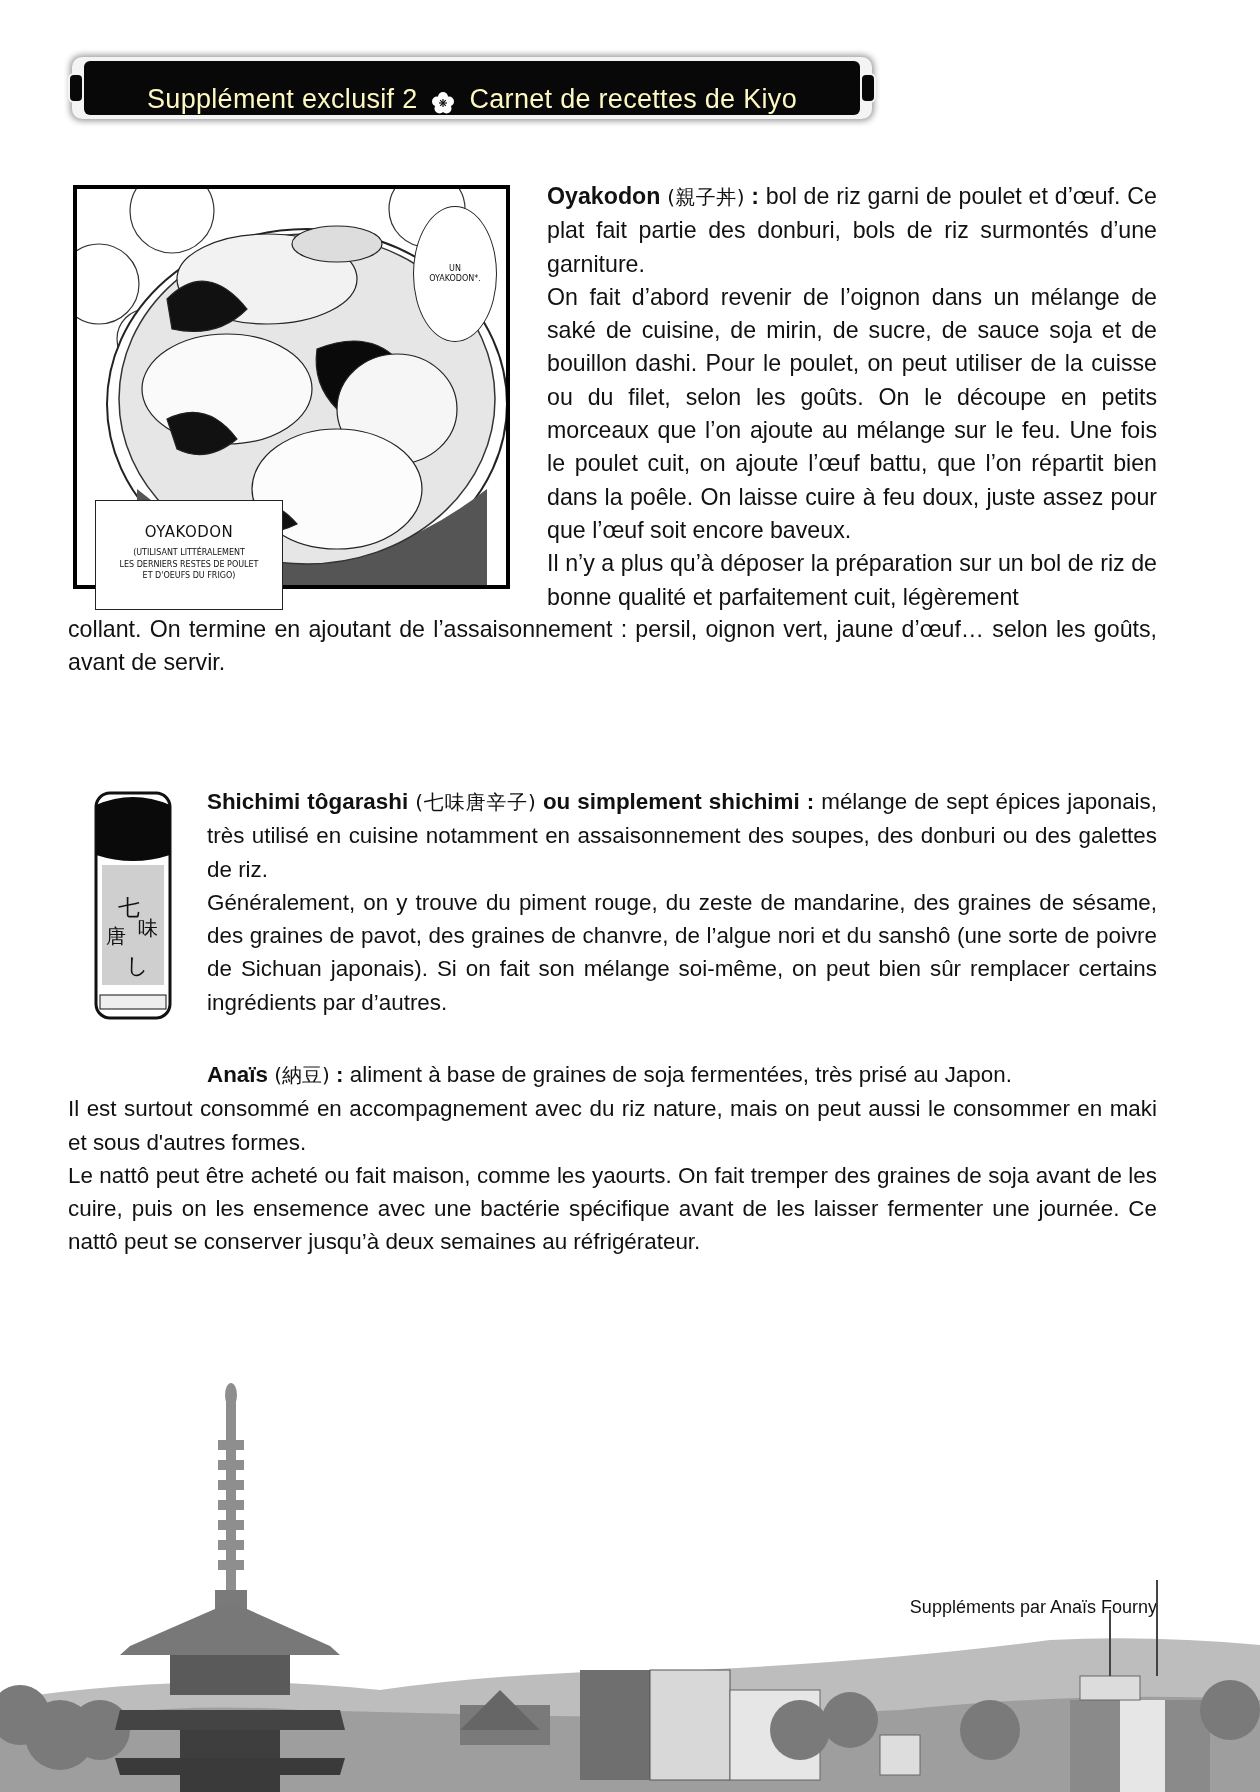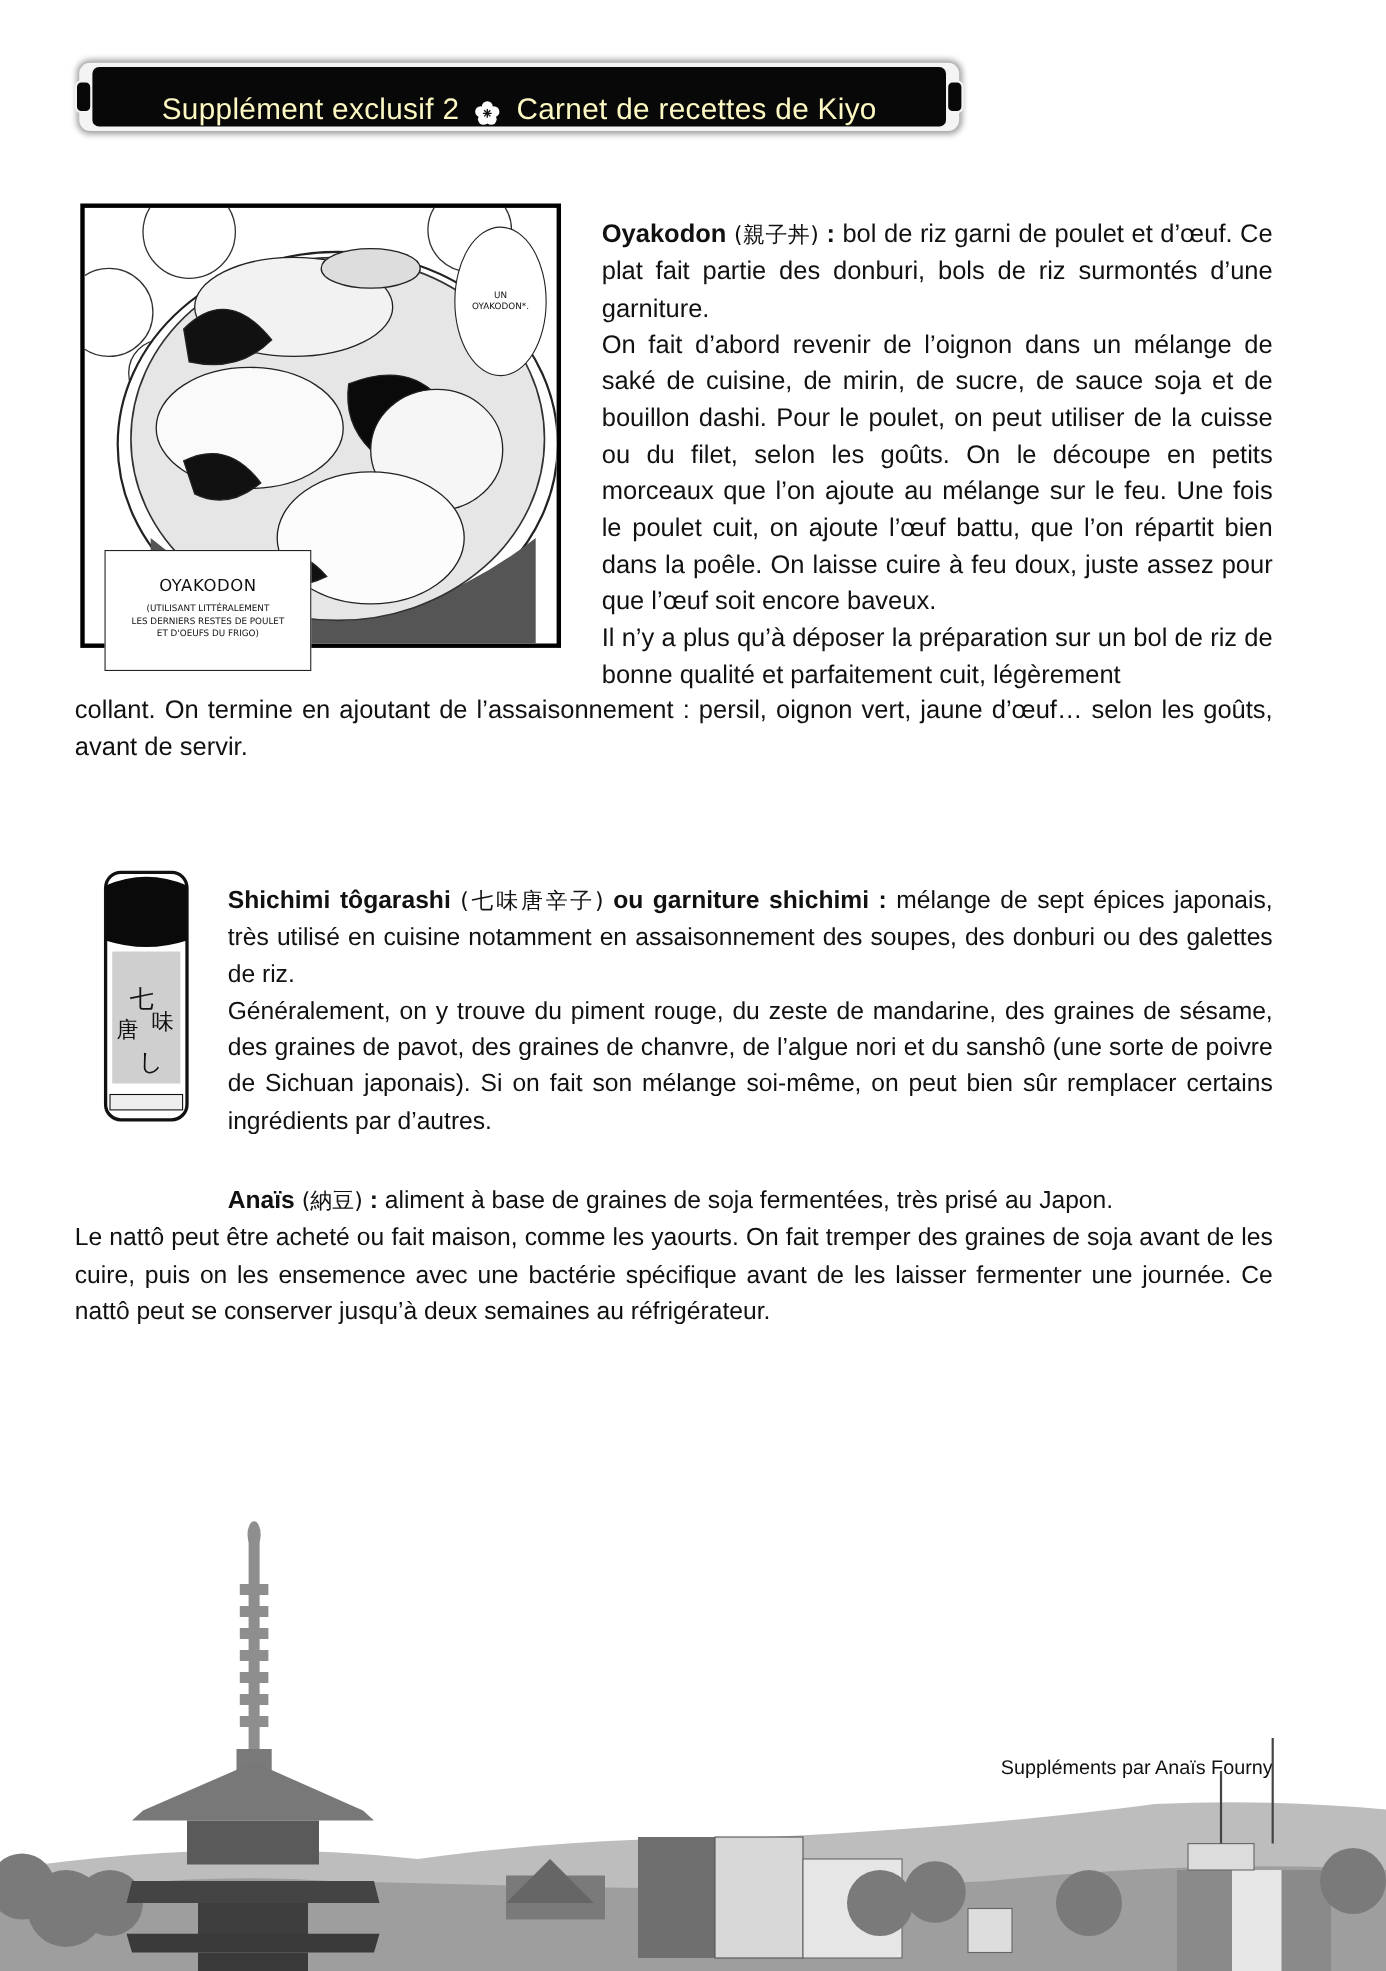--- a/index.html
+++ b/index.html
@@ -50,21 +50,21 @@
   }
   .caption-title { font-size: 15px; letter-spacing: 0.5px; margin-bottom: 6px; }
   .caption-sub { font-size: 8px; line-height: 1.45; }
 
   
   .text {
     position: absolute; font-family: "Liberation Sans", sans-serif;
     font-size: 23.2px; line-height: 33.3px; color: #111;
   }
   .text p { margin: 0; }
-  .justify { text-align: justify; text-align-last: left; margin-top: 16px; }
+  .justify { text-align: justify; text-align-last: left; }
   .bold { font-weight: bold; }
   .kanji { font-family: "DejaVu Sans", sans-serif; font-size: 20px; font-weight: normal; }
 
   .oyako-right { left: 547px; top: 180px; width: 610px; }
   .oyako-full { left: 68px; top: 613px; width: 1089px; }
 
   .shichimi { left: 207px; top: 785px; width: 950px; font-size: 22.4px; }
   .natto { left: 68px; top: 1058px; width: 1089px; font-size: 22.4px; }
   .natto .indent { padding-left: 139px; }
 
@@ -169,30 +169,31 @@
   <text x="30" y="130" font-size="22" fill="#111" font-family="DejaVu Sans, sans-serif">七</text>
   <text x="50" y="150" font-size="20" fill="#111" font-family="DejaVu Sans, sans-serif">味</text>
   <text x="18" y="158" font-size="20" fill="#111" font-family="DejaVu Sans, sans-serif">唐</text>
   <text x="38" y="188" font-size="22" fill="#111" font-family="DejaVu Sans, sans-serif">し</text>
   <rect x="12" y="210" width="66" height="14" fill="#eee" stroke="#111" stroke-width="1"></rect>
 </svg>
 
 <div class="text shichimi justify">
   <p>
     <span class="bold">Shichimi tôgarashi</span>
-    <span class="bold kanji">(七味唐辛子)</span><span class="bold"> ou garniture shichimi</span><span class="bold"> :</span><span> mélange de sept épices japonais, très utilisé en cuisine notamment en assaisonnement des soupes, des donburi ou des galettes de riz.</span>
+    <span class="bold kanji">(七味唐辛子)</span><span class="bold"> ou simplement shichimi</span><span class="bold"> :</span><span> mélange de sept épices japonais, très utilisé en cuisine notamment en assaisonnement des soupes, des donburi ou des galettes de riz.</span>
   </p>
   <p>Généralement, on y trouve du piment rouge, du zeste de mandarine, des graines de sésame, des graines de pavot, des graines de chanvre, de l’algue nori et du sanshô (une sorte de poivre de Sichuan japonais). Si on fait son mélange soi-même, on peut bien sûr remplacer certains ingrédients par d’autres.</p>
 </div>
 
 <div class="text natto justify">
   <p class="indent">
     <span class="bold">Anaïs</span>
     <span class="bold kanji">(納豆)</span><span class="bold"> :</span><span> aliment à base de graines de soja fermentées, très prisé au Japon.</span>
   </p>
+  <p>Il est surtout consommé en accompagnement avec du riz nature, mais on peut aussi le consommer en maki et sous d'autres formes.</p>
   <p>Le nattô peut être acheté ou fait maison, comme les yaourts. On fait tremper des graines de soja avant de les cuire, puis on les ensemence avec une bactérie spécifique avant de les laisser fermenter une journée. Ce nattô peut se conserver jusqu’à deux semaines au réfrigérateur.</p>
 </div>
 
 <div class="credit">Suppléments par Anaïs Fourny</div>
 
 <svg class="scenery" width="1260" height="422" viewBox="0 0 1260 422">
 
   <path d="M0 330 Q200 300 380 320 Q520 300 700 300 Q900 290 1050 270 Q1150 265 1260 275 L1260 422 L0 422 Z" fill="#bdbdbd"></path>
   <path d="M0 360 Q150 330 300 340 L500 345 Q700 350 900 340 Q1100 320 1260 330 L1260 422 L0 422 Z" fill="#9e9e9e"></path>
 

